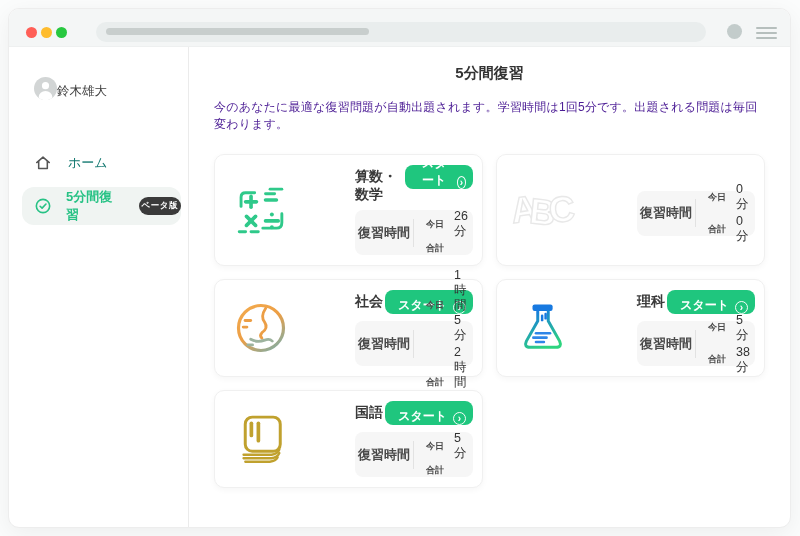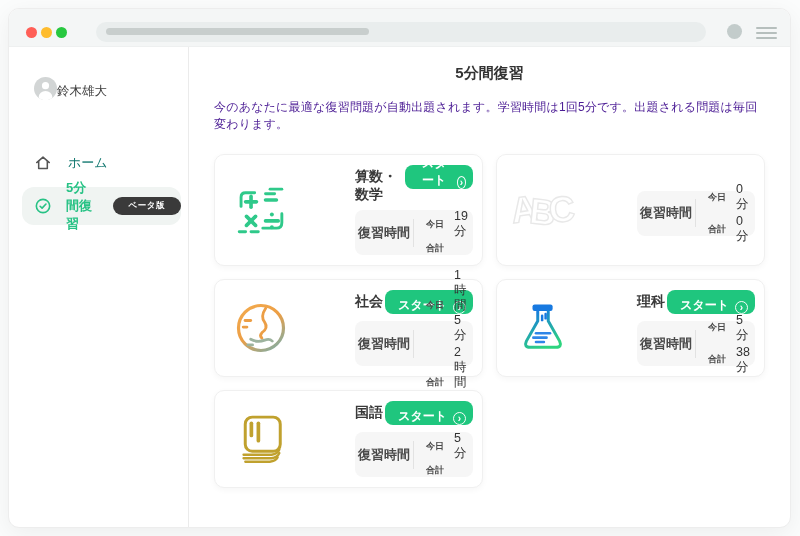--- a/index.html
+++ b/index.html
@@ -33,21 +33,21 @@
   .profile { display:flex; align-items:flex-end; padding-left:25px; margin-bottom:44px; }
   .profile-avatar { width:23px; height:23px; border-radius:50%; background:#d2d5d5; overflow:hidden; flex-shrink:0; }
   .profile-name { font-size:12.5px; color:#3c3c3c; }
   .menu { list-style:none; }
   .menu .item { display:flex; align-items:center; gap:16px; height:38px;
     margin:5px 7px 5px 13px; border-radius:12px; padding-left:12px;
     font-size:13px; color:#0f766e; cursor:pointer; }
   .menu .item .mi { width:18px; height:18px; display:flex; align-items:center; justify-content:center; flex-shrink:0; }
   .menu .item.active { background:#f0f4f2; color:var(--active-green,#27c285); font-weight:bold; gap:14px; }
   .badge { background:#3a3a3a; color:#fff; font-size:8.5px; font-weight:bold;
-    padding:3px 16px; border-radius:9px; margin-left:2px; letter-spacing:.5px; white-space:nowrap; }
+    padding:3px 3px; border-radius:9px; margin-left:2px; letter-spacing:.5px; white-space:nowrap; }
 
   
   .page-title { text-align:center; font-size:15px; font-weight:bold; color:#333; }
   .page-desc { margin-top:16px; font-size:12px; color:#4c1d95; letter-spacing:.2px; }
   .grid { margin-top:21px; display:grid; grid-template-columns:1fr 1fr; gap:13px; }
 
   .card { background:#fff; border:1px solid #f0f0f0; border-radius:10px;
     box-shadow:0 2px 6px rgba(0,0,0,.04); display:flex; align-items:center;
     padding:10px 9px 10px 14px; min-height:90px; }
   .icon-box { width:64px; display:flex; align-items:center; justify-content:center; margin-right:14px; flex-shrink:0; }
@@ -166,21 +166,21 @@
           <span class="btn-chev"></span>
         </button>
 
       </div>
       <div class="panel">
         <span class="rt-label">復習時間</span>
         <span class="panel-divider"></span>
         <div class="rows">
           <div class="trow">
             <span class="tl">今日</span>
-            <span class="tv today-value">19 分</span>
+            <span class="tv today-value">26 分</span>
           </div>
           <div class="trow">
             <span class="tl">合計</span>
           </div>
         </div>
       </div>
     </div>
   </div>
 
   <div class="card disabled">

